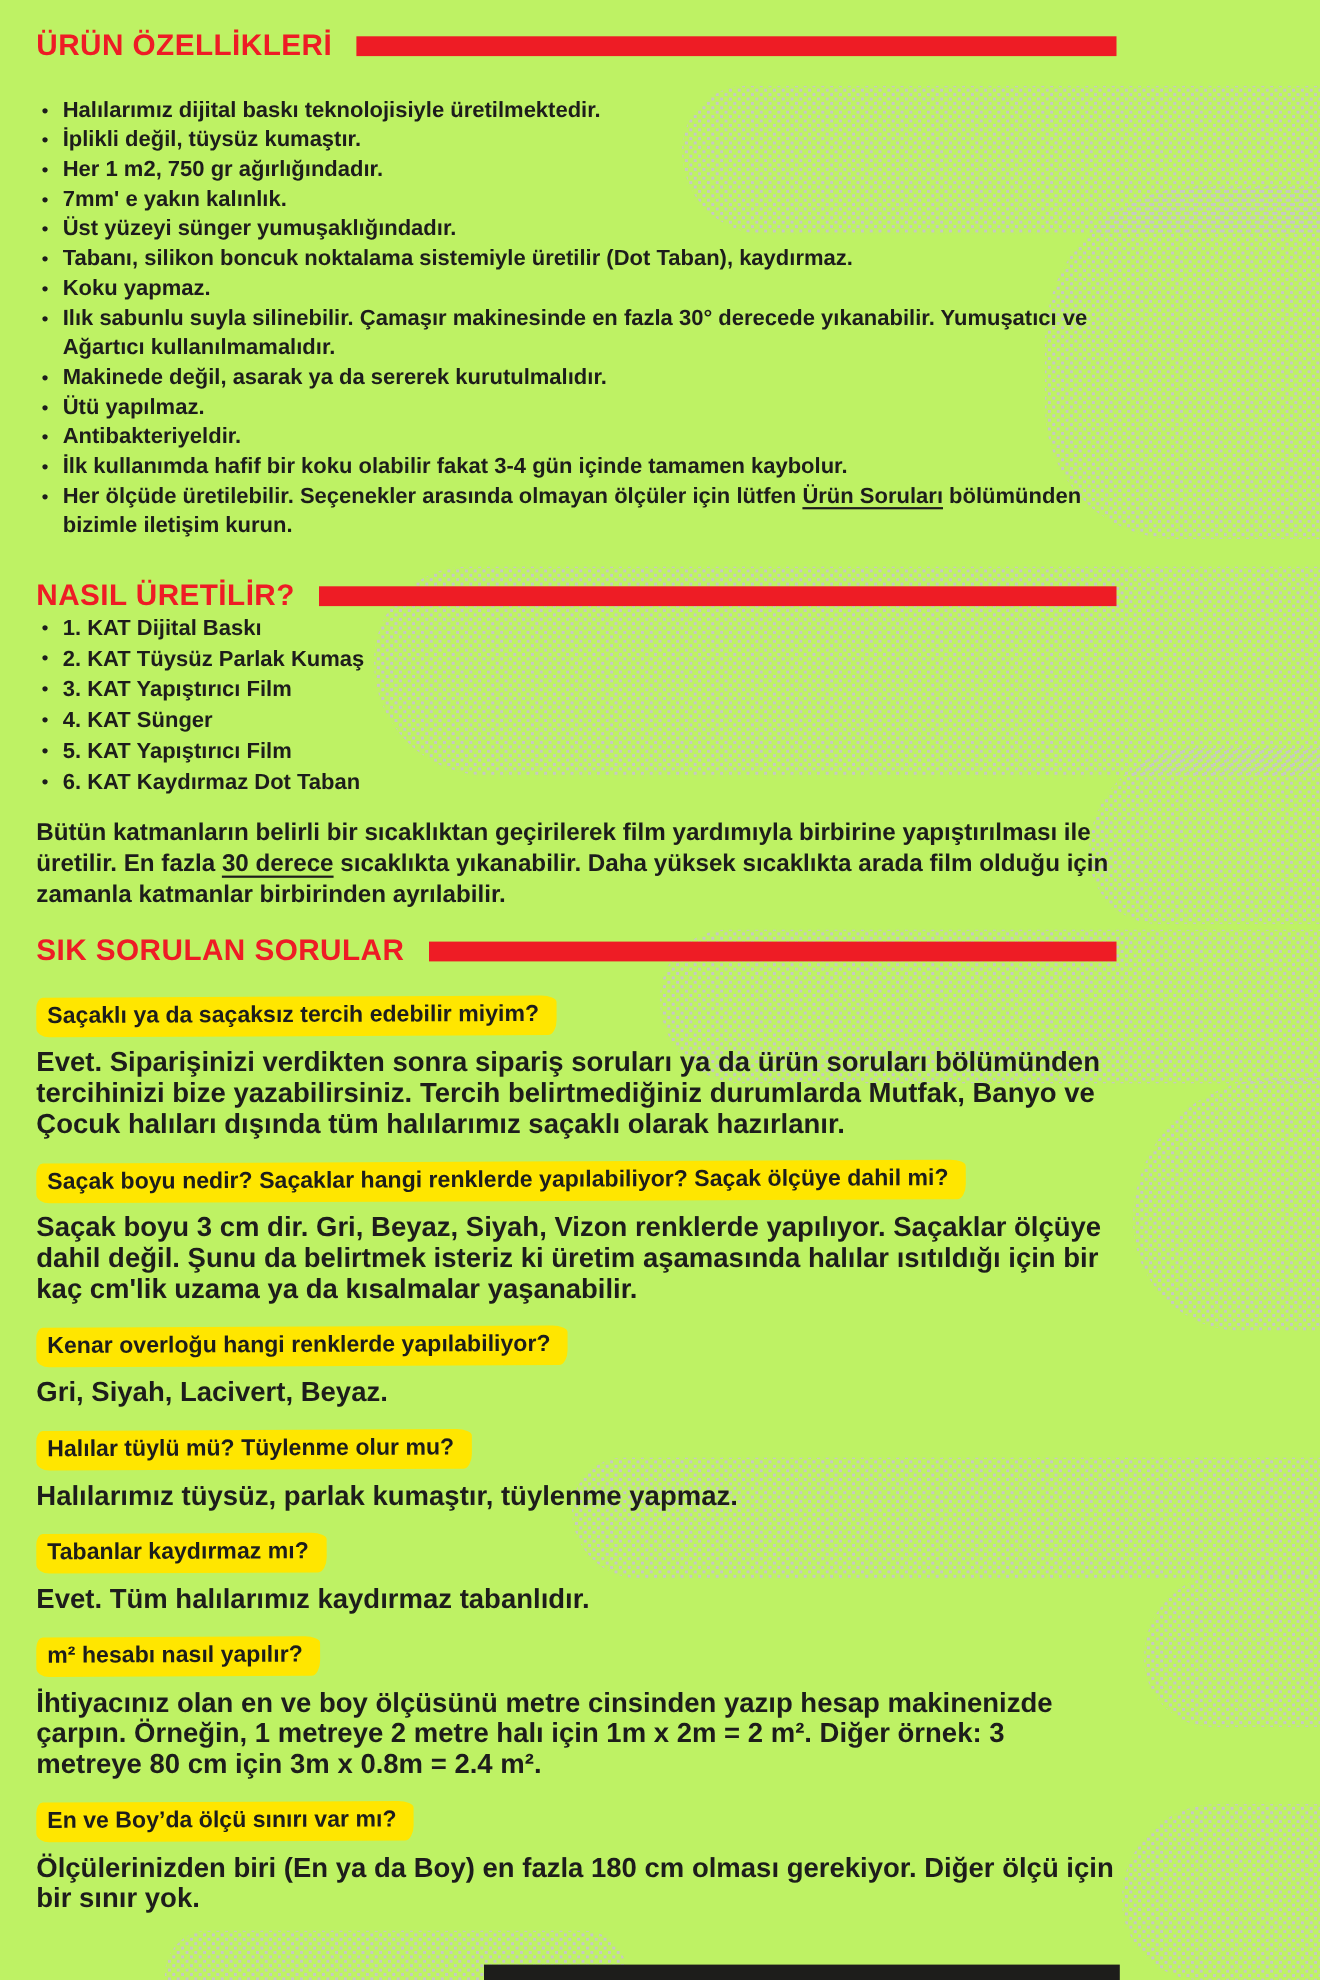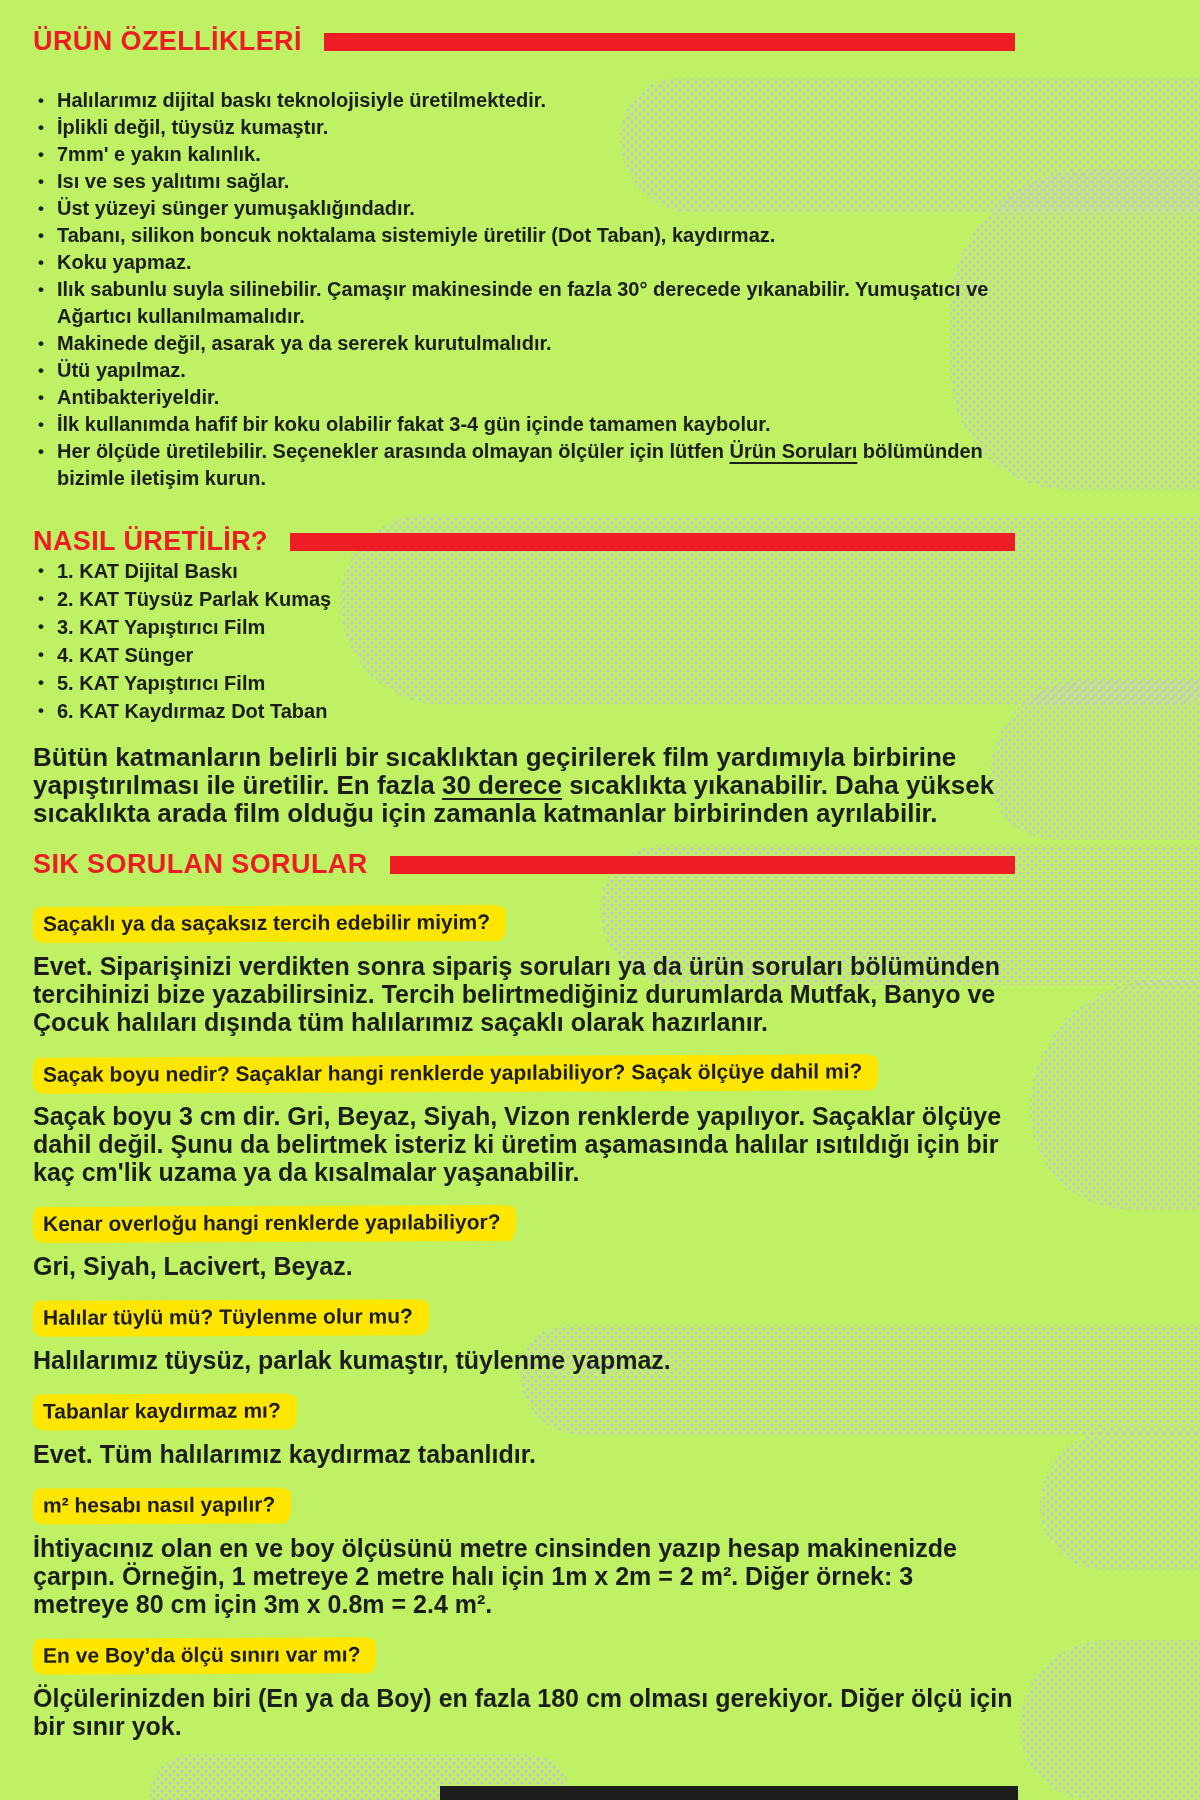--- a/index.html
+++ b/index.html
@@ -31,21 +31,21 @@
     font-size:20px; line-height:27px; font-weight:700;
   }
   .feature-list li::before, .kat-list li::before {
     content:"•"; position:absolute; left:5px; font-size:17px;
   }
 
   .kat-list { }
   .kat-list li { line-height:28px; }
   .kat-label { font-weight:800; }
 
-  .para { margin-top:18px; font-size:26px; line-height:28px; font-weight:700; }
+  .para { margin-top:18px; font-size:22px; line-height:28px; font-weight:700; }
 
   .u { text-decoration:underline; text-decoration-thickness:1.5px; text-underline-offset:4px; }
   .link { cursor:pointer; }
 
   .section-gap { margin-top:34px; }
   .section-gap-lg { margin-top:22px; }
 
   .faq-list { margin-top:26px; }
   .faq-item { margin-bottom:20px; }
   .question {
@@ -82,22 +82,22 @@
   <div class="content">
 
     <div class="heading-row">
       <h2 class="heading">ÜRÜN ÖZELLİKLERİ</h2>
       <div class="heading-bar"></div>
     </div>
 
     <ul class="feature-list">
       <li>Halılarımız dijital baskı teknolojisiyle üretilmektedir.</li>
       <li>İplikli değil, tüysüz kumaştır.</li>
+      <li>Her 1 m2, 750 gr ağırlığındadır.</li>
       <li>7mm' e yakın kalınlık.</li>
-      <li>Isı ve ses yalıtımı sağlar.</li>
       <li>Üst yüzeyi sünger yumuşaklığındadır.</li>
       <li>Tabanı, silikon boncuk noktalama sistemiyle üretilir (Dot Taban), kaydırmaz.</li>
       <li>Koku yapmaz.</li>
       <li>Ilık sabunlu suyla silinebilir. Çamaşır makinesinde en fazla 30° derecede yıkanabilir. Yumuşatıcı ve Ağartıcı kullanılmamalıdır.</li>
       <li>Makinede değil, asarak ya da sererek kurutulmalıdır.</li>
       <li>Ütü yapılmaz.</li>
       <li>Antibakteriyeldir.</li>
       <li>İlk kullanımda hafif bir koku olabilir fakat 3-4 gün içinde tamamen kaybolur.</li>
       <li><span>Her ölçüde üretilebilir. Seçenekler arasında olmayan ölçüler için lütfen </span><span class="u link">Ürün Soruları</span><span> bölümünden bizimle iletişim kurun.</span></li>
     </ul>

